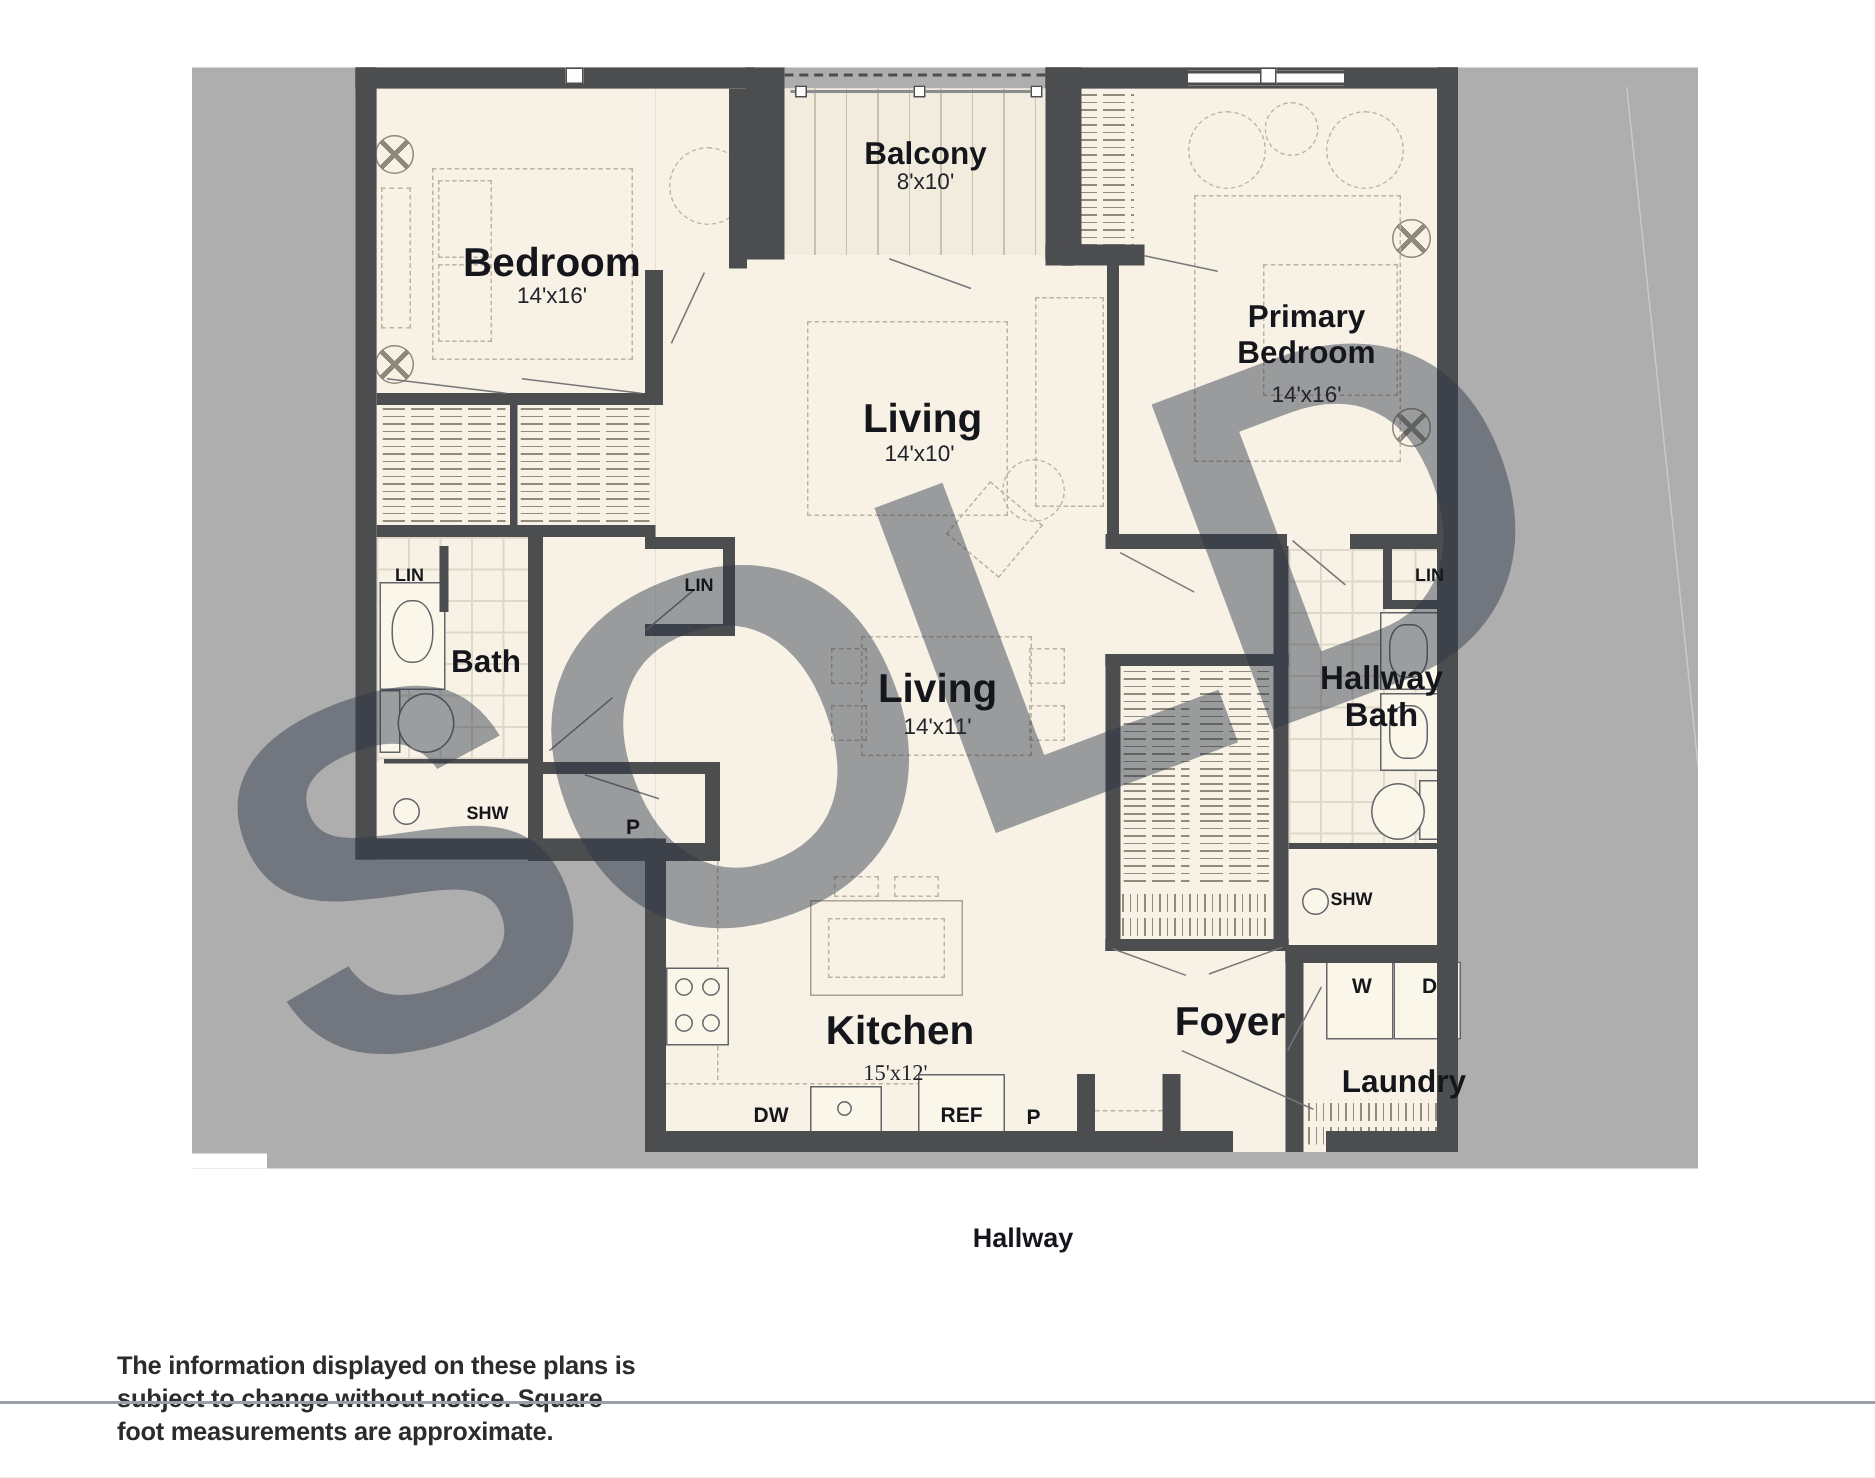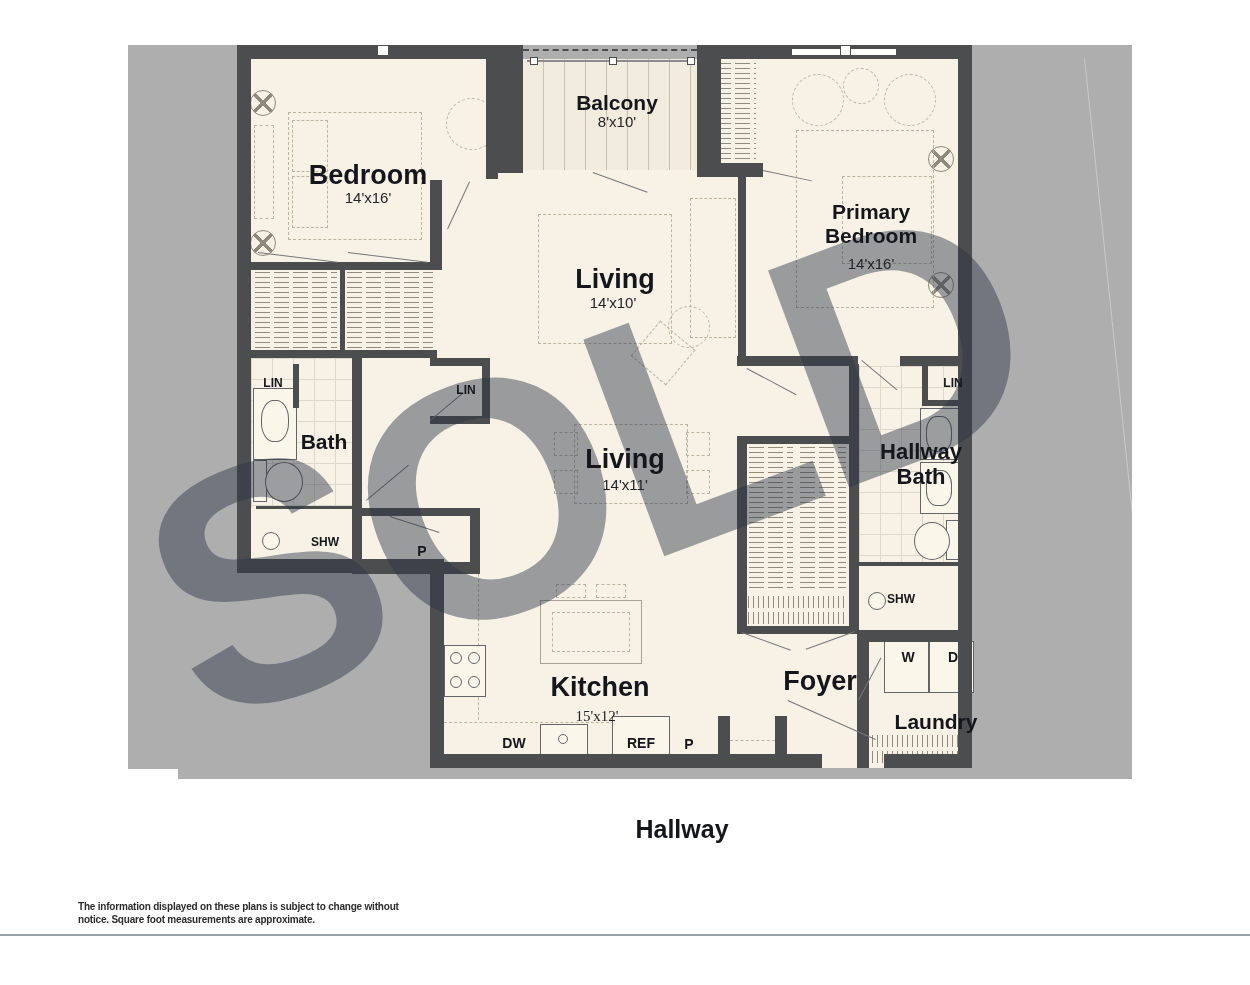--- a/index.html
+++ b/index.html
@@ -38,22 +38,22 @@
   .room3{font-size:21px;}
   .dim{font-size:15px;font-weight:normal;color:#23252b;}
   .fix{font-size:12px;}
   .fixlg{font-size:14px;}
   .wrap{white-space:normal;}
   
   #sold{left:85px;top:292px;width:1000px;height:340px;line-height:340px;text-align:center;
         font-weight:bold;font-size:336px;letter-spacing:-8px;color:rgba(44,52,70,0.46);
         transform:rotate(-20.5deg);z-index:50;font-family:"Liberation Sans",sans-serif;}
   
-  #hallway{font-size:25px;}
-  #disclaimer{left:78px;top:900px;width:352px;font-size:10px;font-weight:bold;color:#2c2c2c;line-height:1.3;z-index:60;letter-spacing:-0.2px;}
+  #hallway{font-size:18px;}
+  #disclaimer{left:78px;top:900px;width:352px;font-size:17px;font-weight:bold;color:#2c2c2c;line-height:1.3;z-index:60;letter-spacing:-0.2px;}
   #rule{left:0;top:934px;width:1250px;height:2px;background:#9aa0a6;z-index:60;}
 </style>
 </head>
 <body>
 
 <div id="page">
 
   <div class="a backdrop" style="left:128px;top:45px;width:1004px;height:734px;"></div>
   <div class="a" style="left:128px;top:769px;width:50px;height:10px;background:#fff;z-index:5;"></div>
   <div class="a crease" style="left:1085px;top:58px;width:723px;height:1px;transform:rotate(84deg);transform-origin:0 0;"></div>

